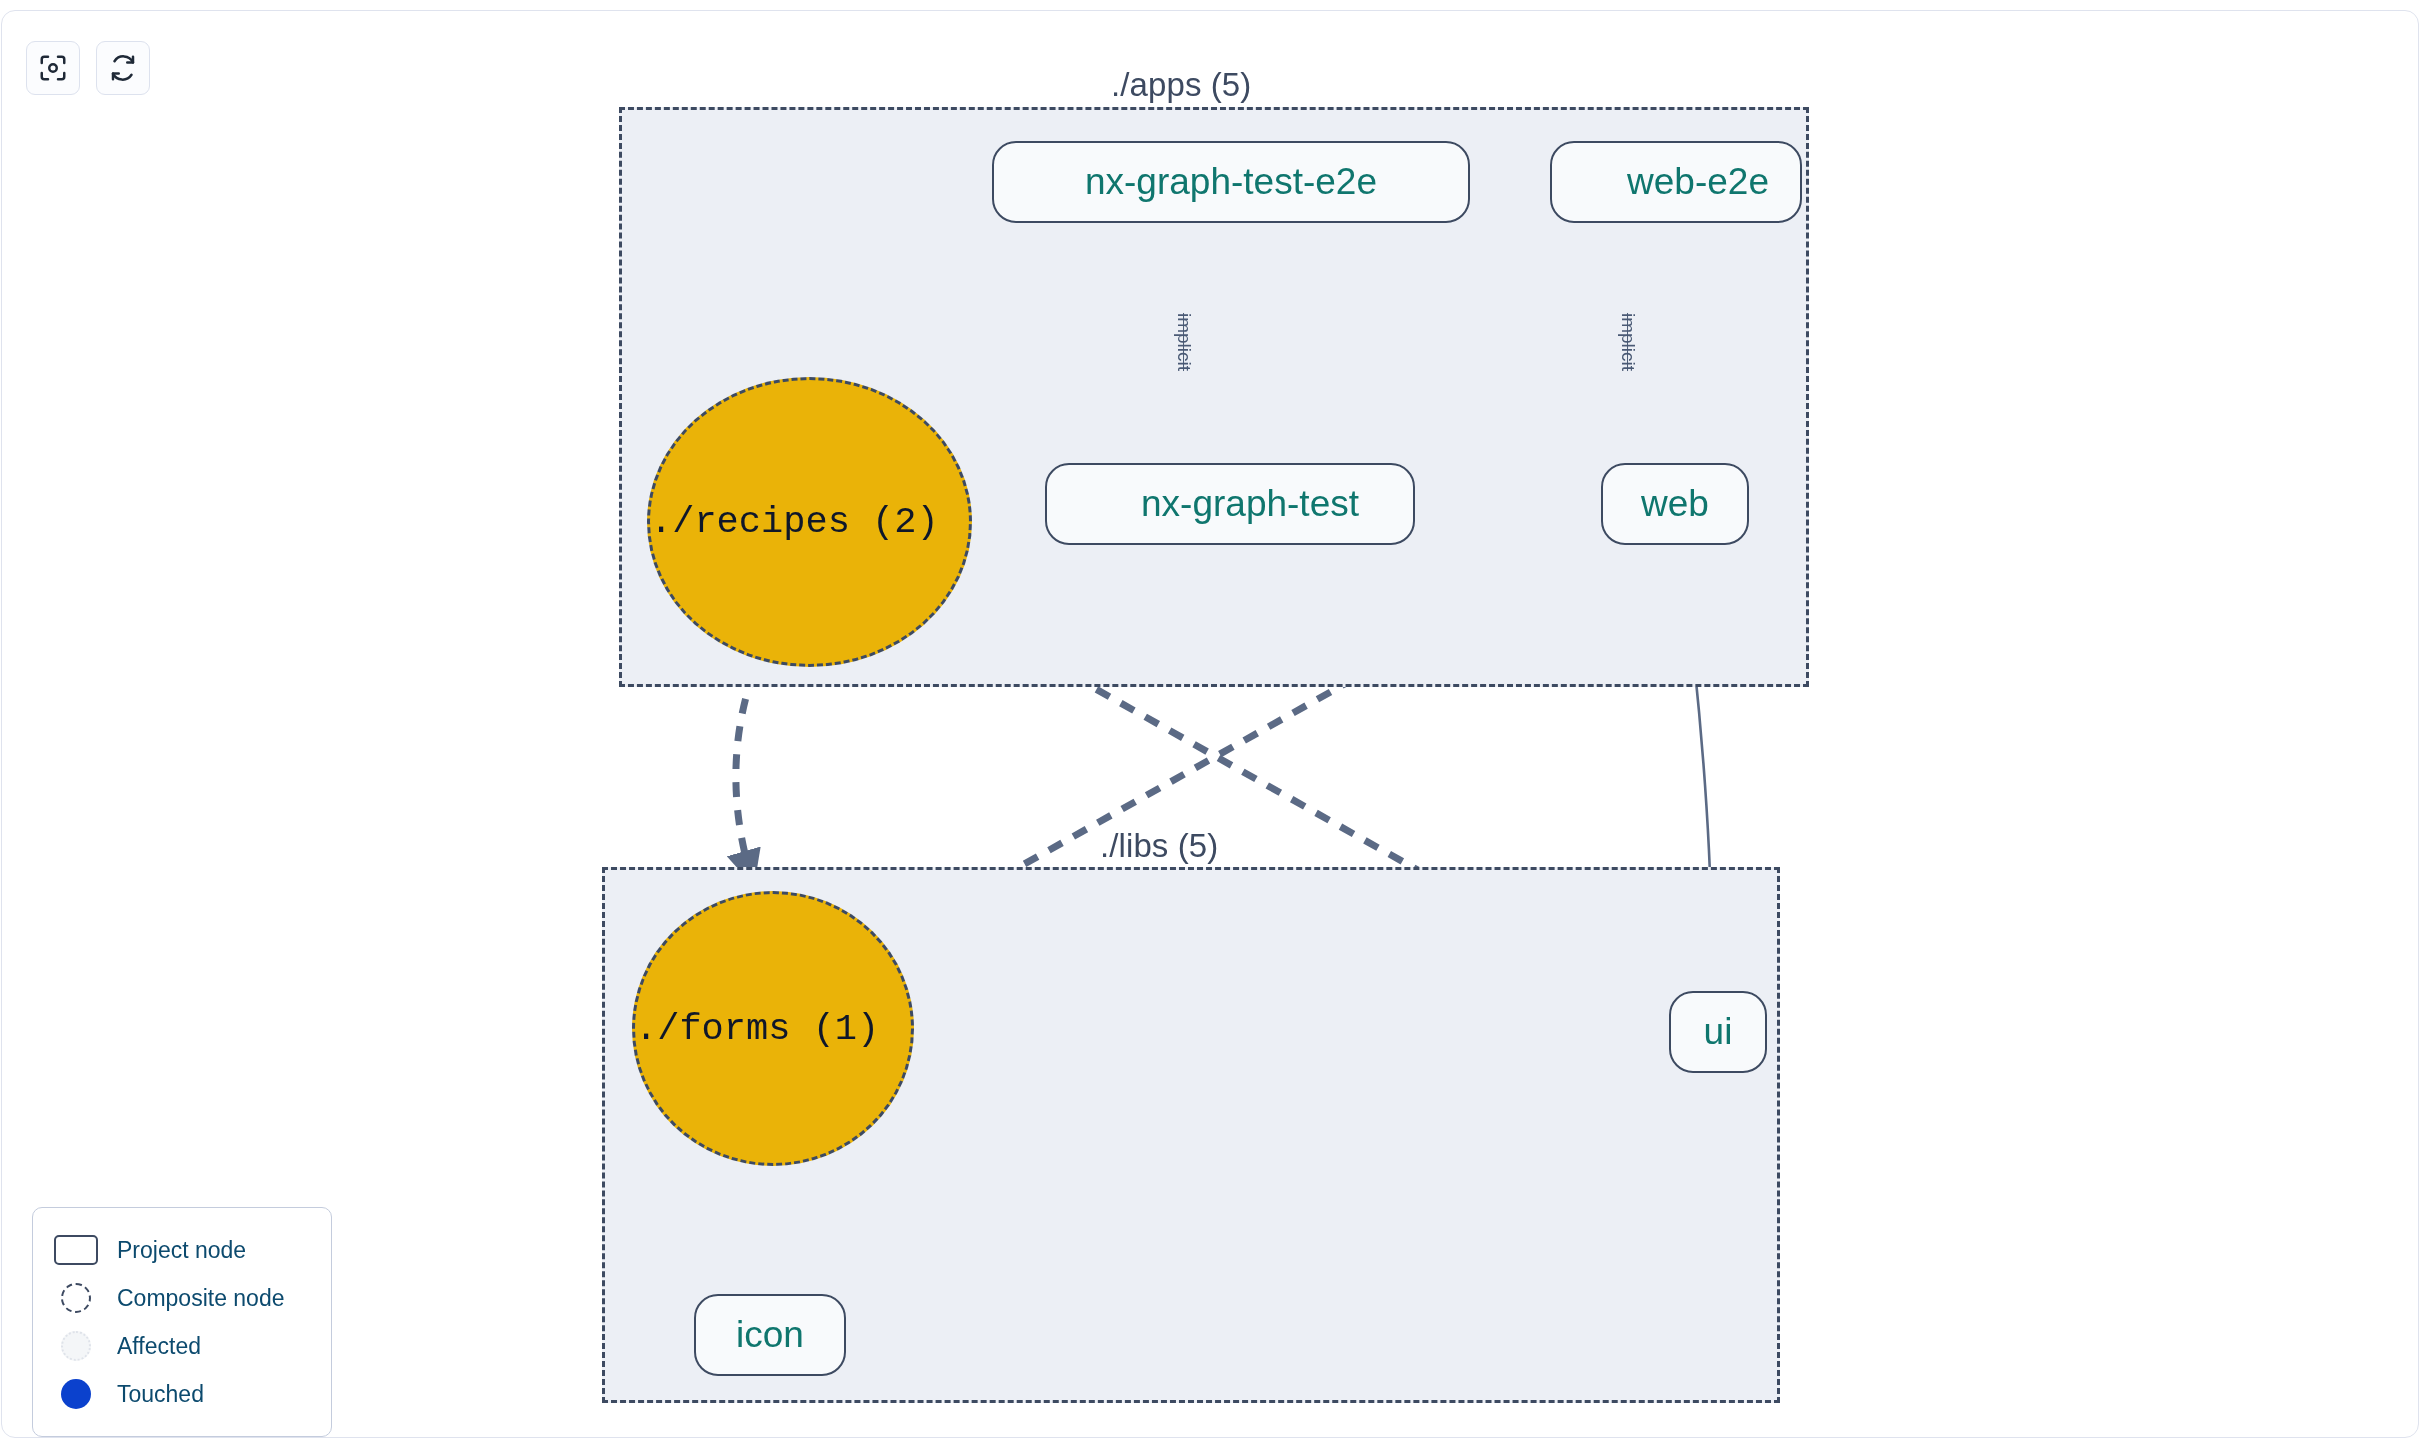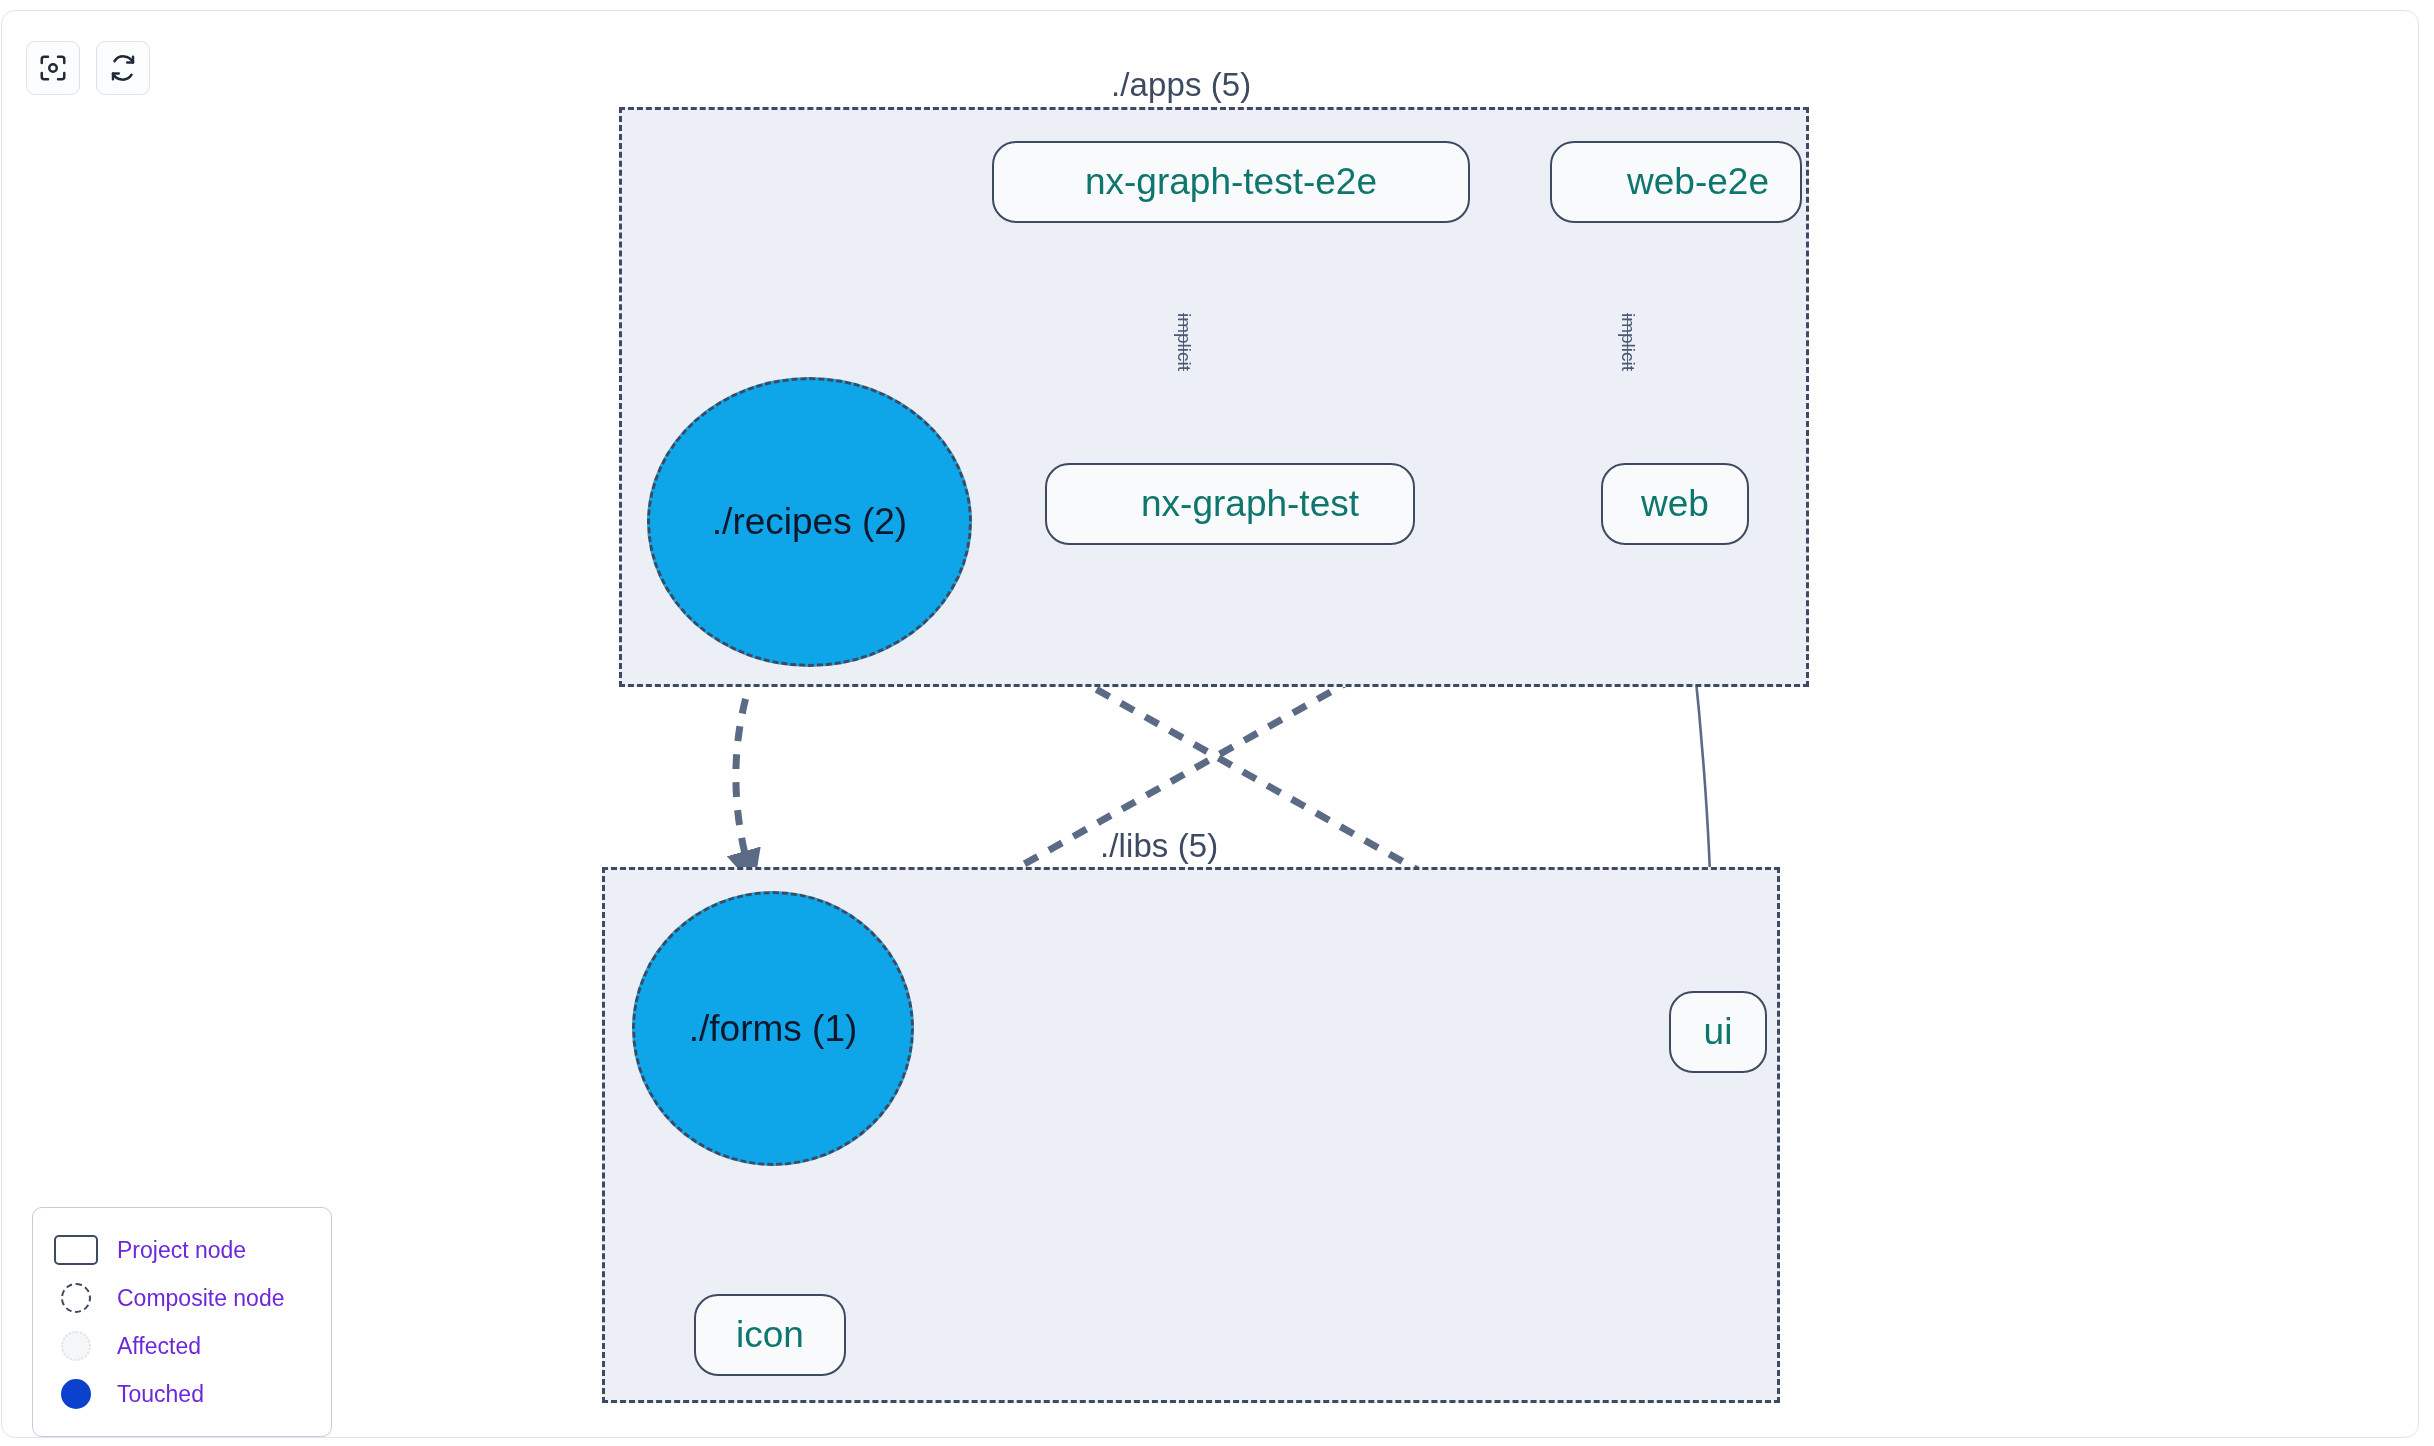--- a/index.html
+++ b/index.html
@@ -80,31 +80,32 @@
     color: #0f766e;
     font-size: 37px;
     z-index: 20;
     cursor: pointer;
     white-space: nowrap;
   }
 
   
   .composite {
     position: absolute;
-    background: #0ea5e9;
+    background: #eab308;
     border: 3px dashed #3d4a61;
     border-radius: 50%;
     display: flex;
     align-items: center;
-    justify-content: center;
+    justify-content: flex-start;
     color: #0f172a;
     font-size: 37px;
     z-index: 20;
     cursor: pointer;
     white-space: nowrap;
+    font-family: Liberation Mono, monospace;
   }
 
   
   .edge-label {
     position: absolute;
     font-size: 19px;
     color: #4a5a75;
     transform-origin: center center;
     z-index: 25;
     white-space: nowrap;
@@ -155,21 +156,21 @@
     border-radius: 50%;
     background: #f4f6f8;
   }
   .sw-touched {
     width: 30px; height: 30px;
     border-radius: 50%;
     background: #0b41cd;
   }
   .legend-text {
     font-size: 23px;
-    color: #6d28d9;
+    color: #0c4a6e;
   }
 </style>
 </head>
 <body>
 
 <div id="app">
 
   <div class="toolbar">
     <div class="tool-btn">
       <span>

